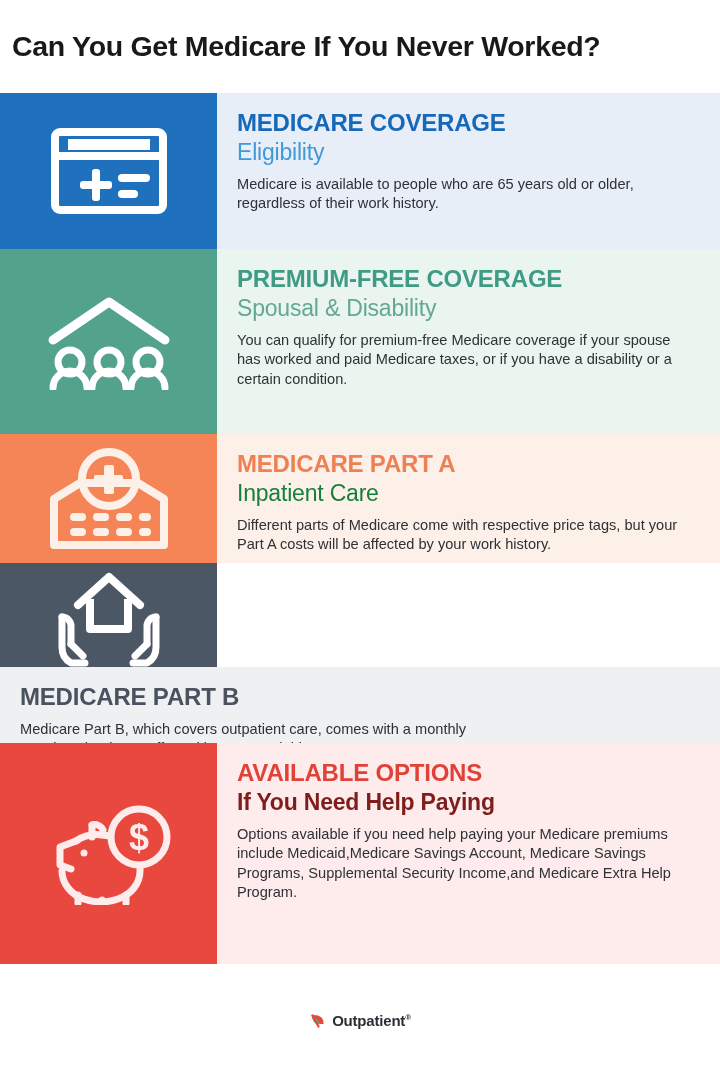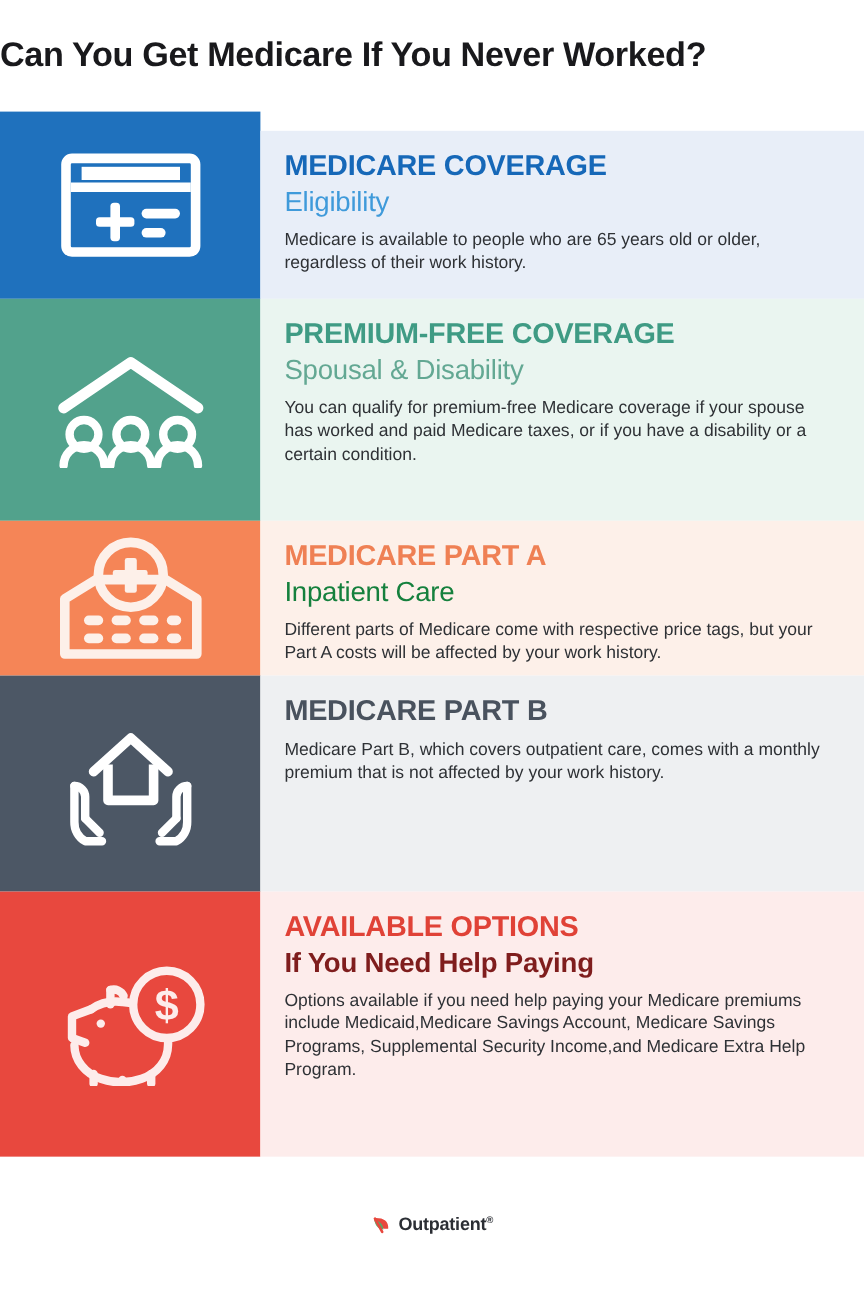--- a/index.html
+++ b/index.html
@@ -18,21 +18,21 @@
     display: flex;
     flex-direction: column;
     background: #ffffff;
   }
 
   
   .title-bar {
     height: 93px;
     display: flex;
     align-items: center;
-    padding: 0 0;
+    padding: 0 12px;
     background: #ffffff;
   }
   .title-text {
     font-size: 28.5px;
     font-weight: bold;
     color: #19191c;
     letter-spacing: -0.3px;
     line-height: 1.1;
     white-space: nowrap;
   }
@@ -78,21 +78,21 @@
     line-height: 1.33;
     color: #2e3135;
     margin-top: 9px;
     max-width: 450px;
   }
 
   
   #sec-0 { height: 156px; }
   #sec-1 { height: 185px; }
   #sec-2 { height: 129px; }
-  #sec-3 { height: 180px; }
+  #sec-3 { height: 180px; flex-direction: column; }
   #sec-4 { height: 221px; }
 
   
   .footer {
     flex: 1;
     display: flex;
     align-items: center;
     justify-content: center;
     background: #ffffff;
   }
@@ -127,21 +127,21 @@
           <rect x="5" y="6" width="108" height="78" rx="5" fill="none" stroke="#ffffff" stroke-width="8"></rect>
           <line x1="9" y1="30" x2="109" y2="30" stroke="#ffffff" stroke-width="8"></line>
           <rect x="18" y="13" width="82" height="11" fill="#ffffff"></rect>
           <rect x="30" y="55" width="32" height="8" rx="3" fill="#ffffff"></rect>
           <rect x="42" y="43" width="8" height="32" rx="3" fill="#ffffff"></rect>
           <rect x="68" y="48" width="32" height="8" rx="4" fill="#ffffff"></rect>
           <rect x="68" y="64" width="20" height="8" rx="4" fill="#ffffff"></rect>
         </svg>
       </span>
     </div>
-    <div class="content-panel" style="background-color: rgb(232, 238, 248); margin-top: 16px;">
+    <div class="content-panel" style="background-color: rgb(232, 238, 248);">
       <div class="heading" style="color: rgb(22, 104, 184);">MEDICARE COVERAGE</div>
       <div class="subheading" style="color: rgb(63, 154, 218);">Eligibility</div>
       <div class="body-text">Medicare is available to people who are 65 years old or older, regardless of their work history.</div>
     </div>
   </div>
 
   <div class="section" id="sec-1">
     <div class="icon-panel" style="background-color: rgb(82, 162, 140);">
       <span>
         <svg width="128" height="96" viewBox="0 0 128 96">

